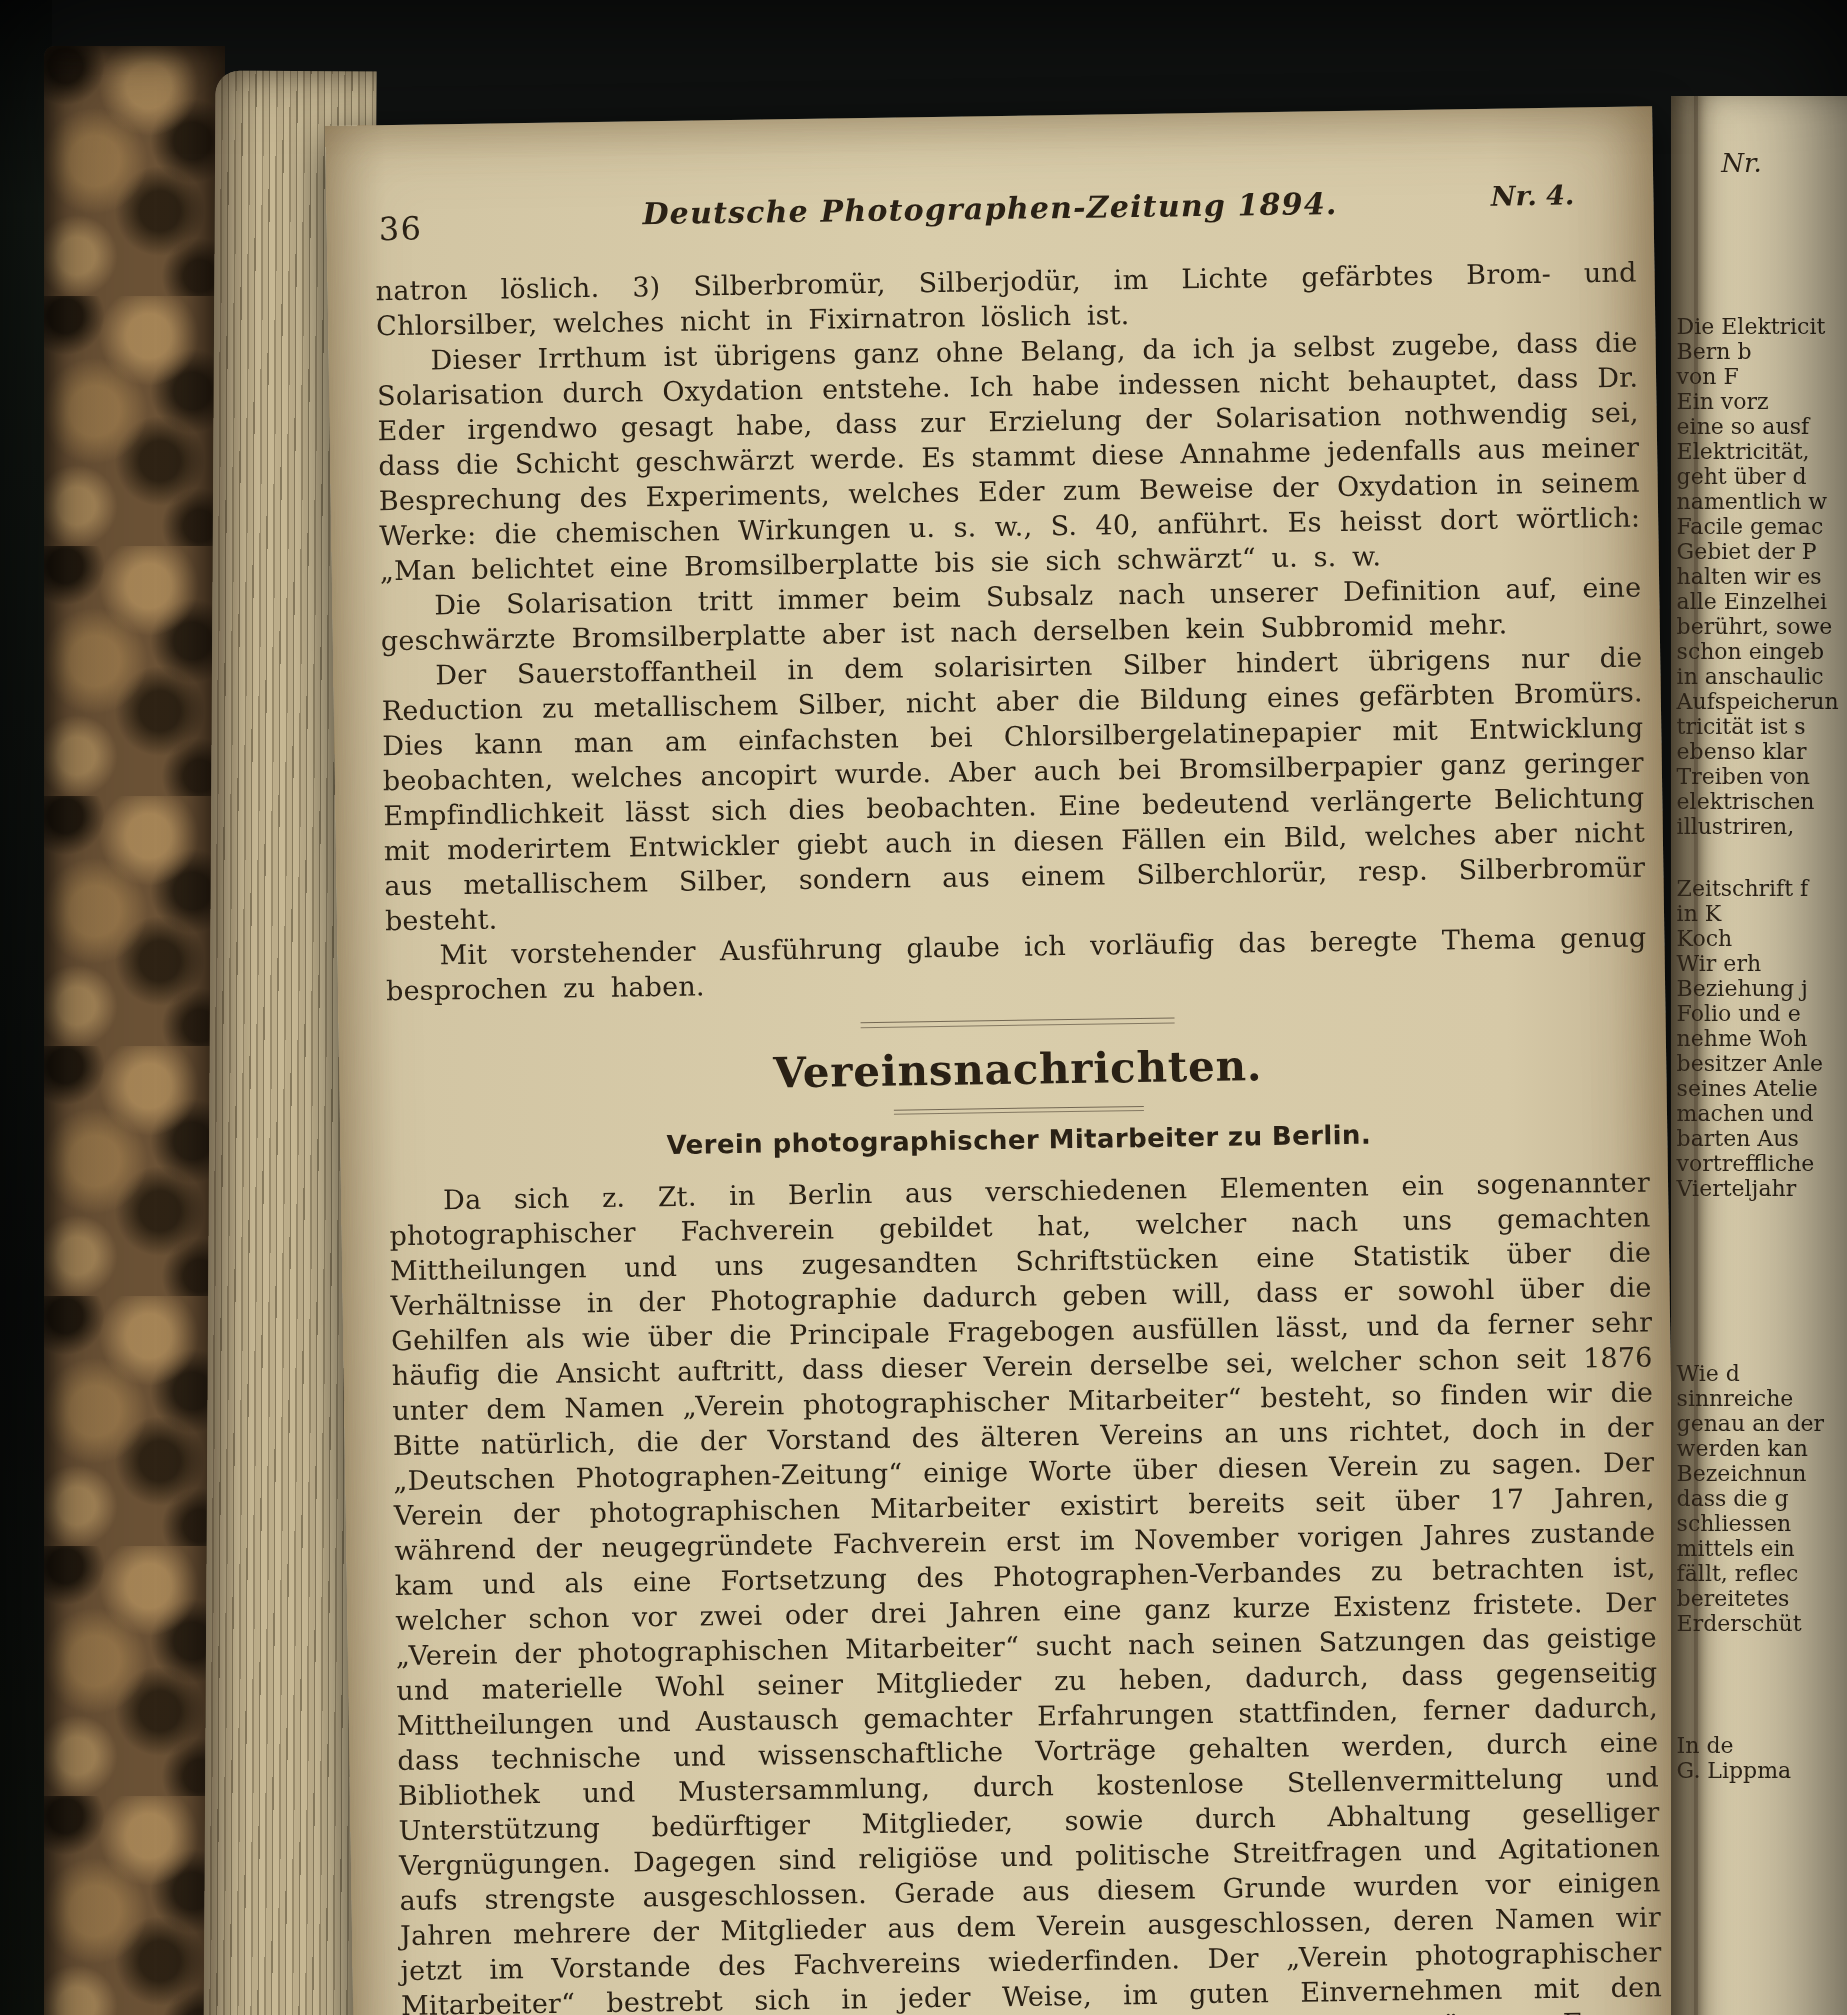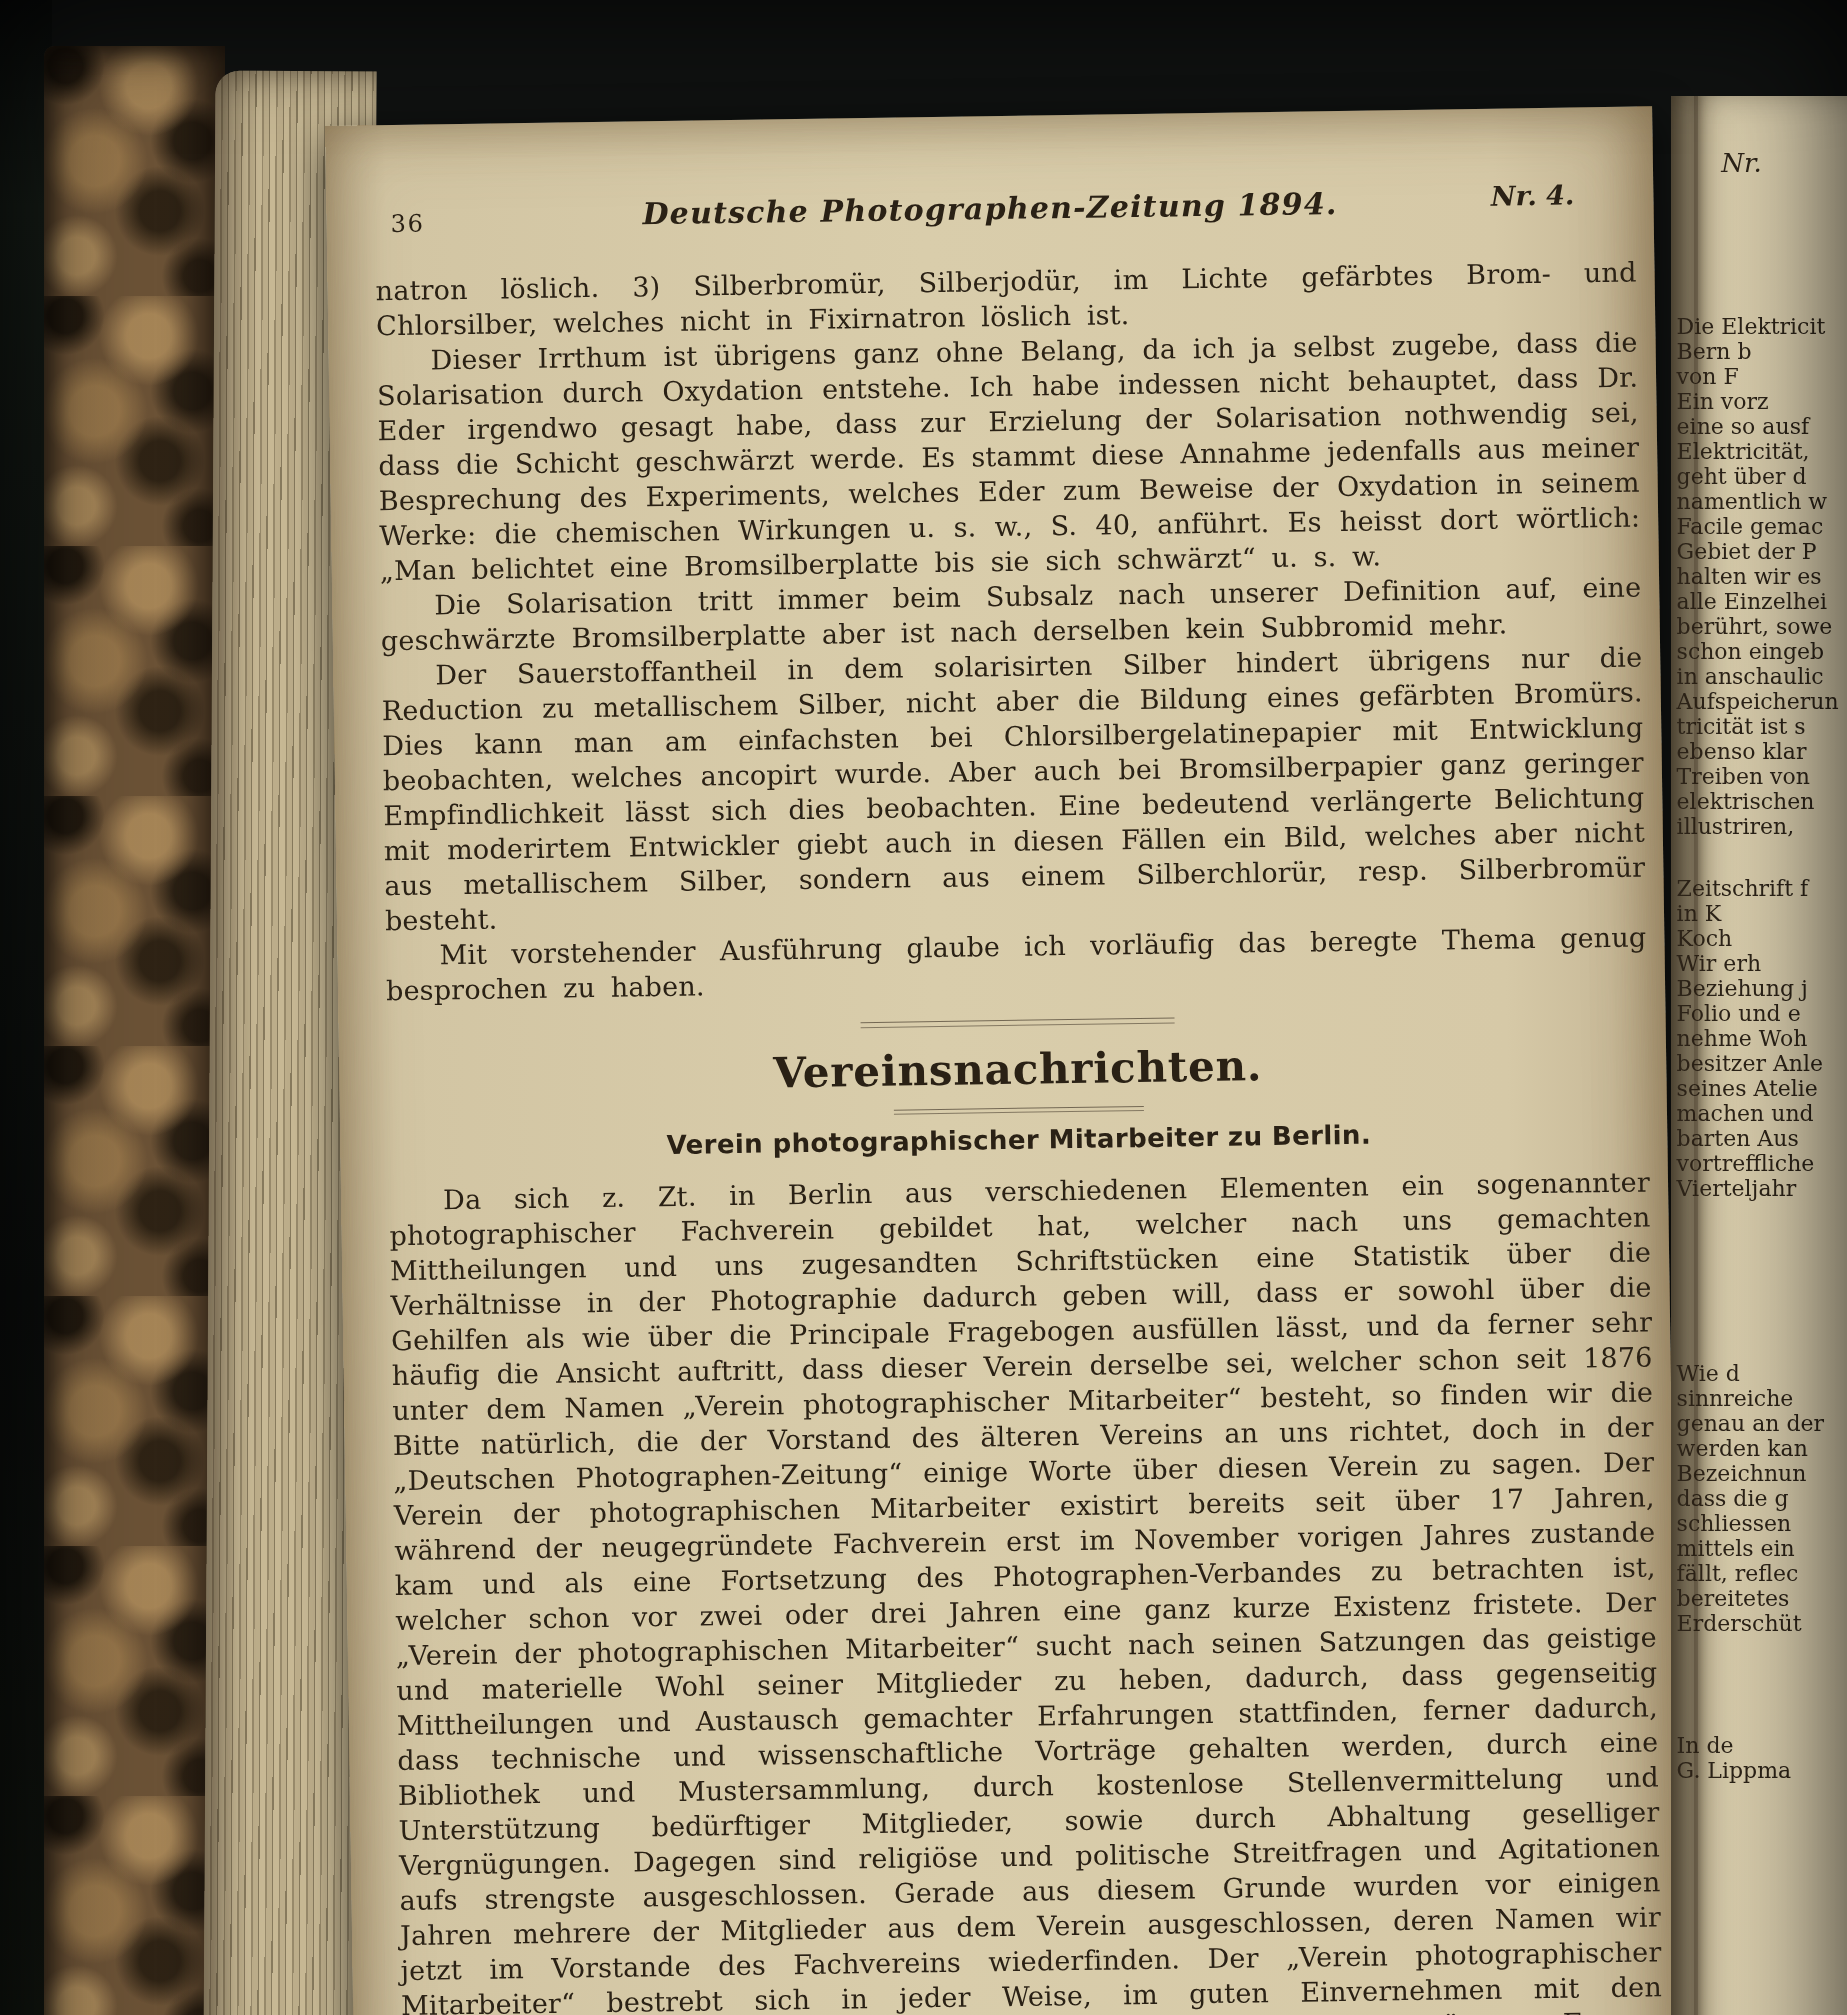--- a/index.html
+++ b/index.html
@@ -49,21 +49,21 @@
   .main-page{
     position:absolute;left:343px;top:116px;width:1327px;height:2409px;
     transform:rotate(-.85deg);
     background:linear-gradient(to right,#bdae8d 0px,#d2c5a3 60px,#d9cdab 45%,#d6c9a7 88%,#c2b392 100%);
     box-shadow:0 14px 44px rgba(0,0,0,.65),
       inset 0 0 81px rgba(118,94,56,.30),
       inset -18px 0 52px rgba(105,82,48,.35),
       inset 0 -16px 48px rgba(105,82,48,.28);
     color:#2a2115;
   }
-  .page-number{position:absolute;top:85px;left:64px;font-size:24px;letter-spacing:1.6px;}
+  .page-number{position:absolute;top:85px;left:52px;font-size:32px;letter-spacing:1.6px;}
   .journal-title{position:absolute;top:75px;left:0;width:100%;text-align:center;
     font-style:italic;font-weight:bold;font-size:30px;letter-spacing:1.2px;}
   .issue-number{position:absolute;top:72px;right:79px;font-style:italic;font-weight:bold;font-size:27px;}
   .content{position:absolute;left:48px;top:148px;width:1261px;}
   .par{
     margin:0;text-align:justify;text-indent:54px;
     font-size:27px;line-height:35px;word-spacing:6.9px;letter-spacing:0.2px;
   }
   .no-indent{text-indent:0;}
   .divider{

